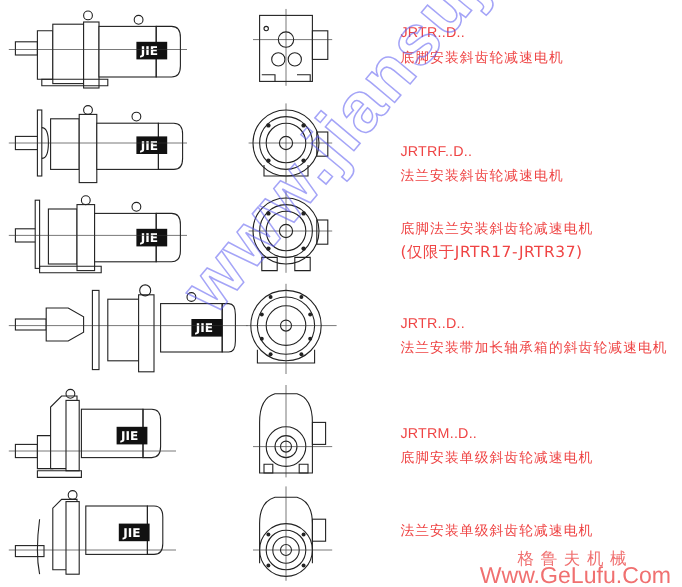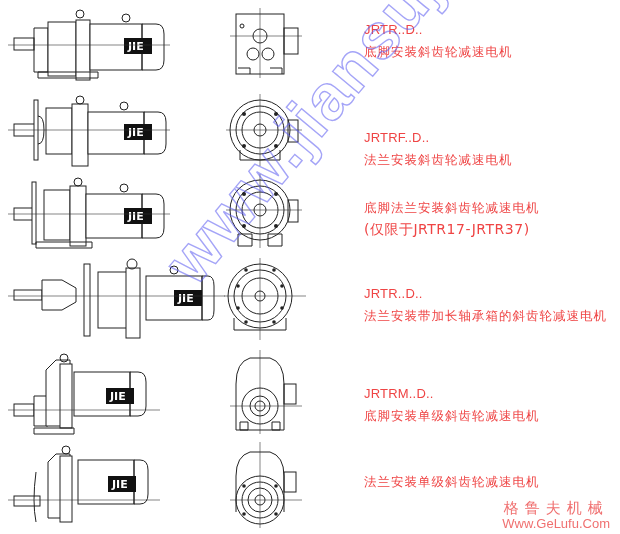--- a/index.html
+++ b/index.html
@@ -12,21 +12,21 @@
     .desc { font-family: Liberation Sans, sans-serif; font-size: 12.5px; line-height 18px; margin-top: 6px; letter-spacing: 1px; }
     .note { font-family: "DejaVu Sans", sans-serif; font-size: 14px; margin-top: 4px; letter-spacing: 0.5px; }
     svg { display: block; }
     svg .ln { stroke: #222; stroke-width: 1; fill: none; }
     svg .fl { stroke: #222; stroke-width: 1; fill: #fff; }
     svg .cl { stroke: #333; stroke-width: 0.6; fill: none; }
     .jie { font-family: "DejaVu Sans", sans-serif; font-weight: bold; font-size: 11px; fill: #fff; }
     .watermark { position: absolute; left: 150px; top: 250px; transform: rotate(-50deg); transform-origin: left top; font-family: "Liberation Sans", sans-serif; font-size: 64px; font-weight: bold; color: transparent; -webkit-text-stroke: 1.4px rgba(90,90,240,0.55); white-space: nowrap; pointer-events: none; letter-spacing: 2px; }
     .brand { position: absolute; right: 10px; bottom: 2px; text-align: center; color: #f07070; }
     .brand-cn { font-family: "DejaVu Serif", serif; font-size: 15px; letter-spacing: 6px; line-height: 16px; }
-    .brand-url { font-family: "Liberation Sans", sans-serif; font-size: 13px; line-height: 16px; }
+    .brand-url { font-family: "Liberation Sans", sans-serif; font-size: 21px; line-height: 16px; }
   </style>
 </head>
 <body>
 
 <div class="row" style="top:8px;">
   <svg class="side-view" width="200" height="80" viewBox="0 0 200 80">
     <rect class="fl" x="14" y="30" width="20" height="12"></rect>
     <path class="ln" d="M34 20 h14 v44 h-14 z"></path>
     <rect class="fl" x="48" y="14" width="28" height="54"></rect>
     <rect class="fl" x="76" y="12" width="14" height="60"></rect>

